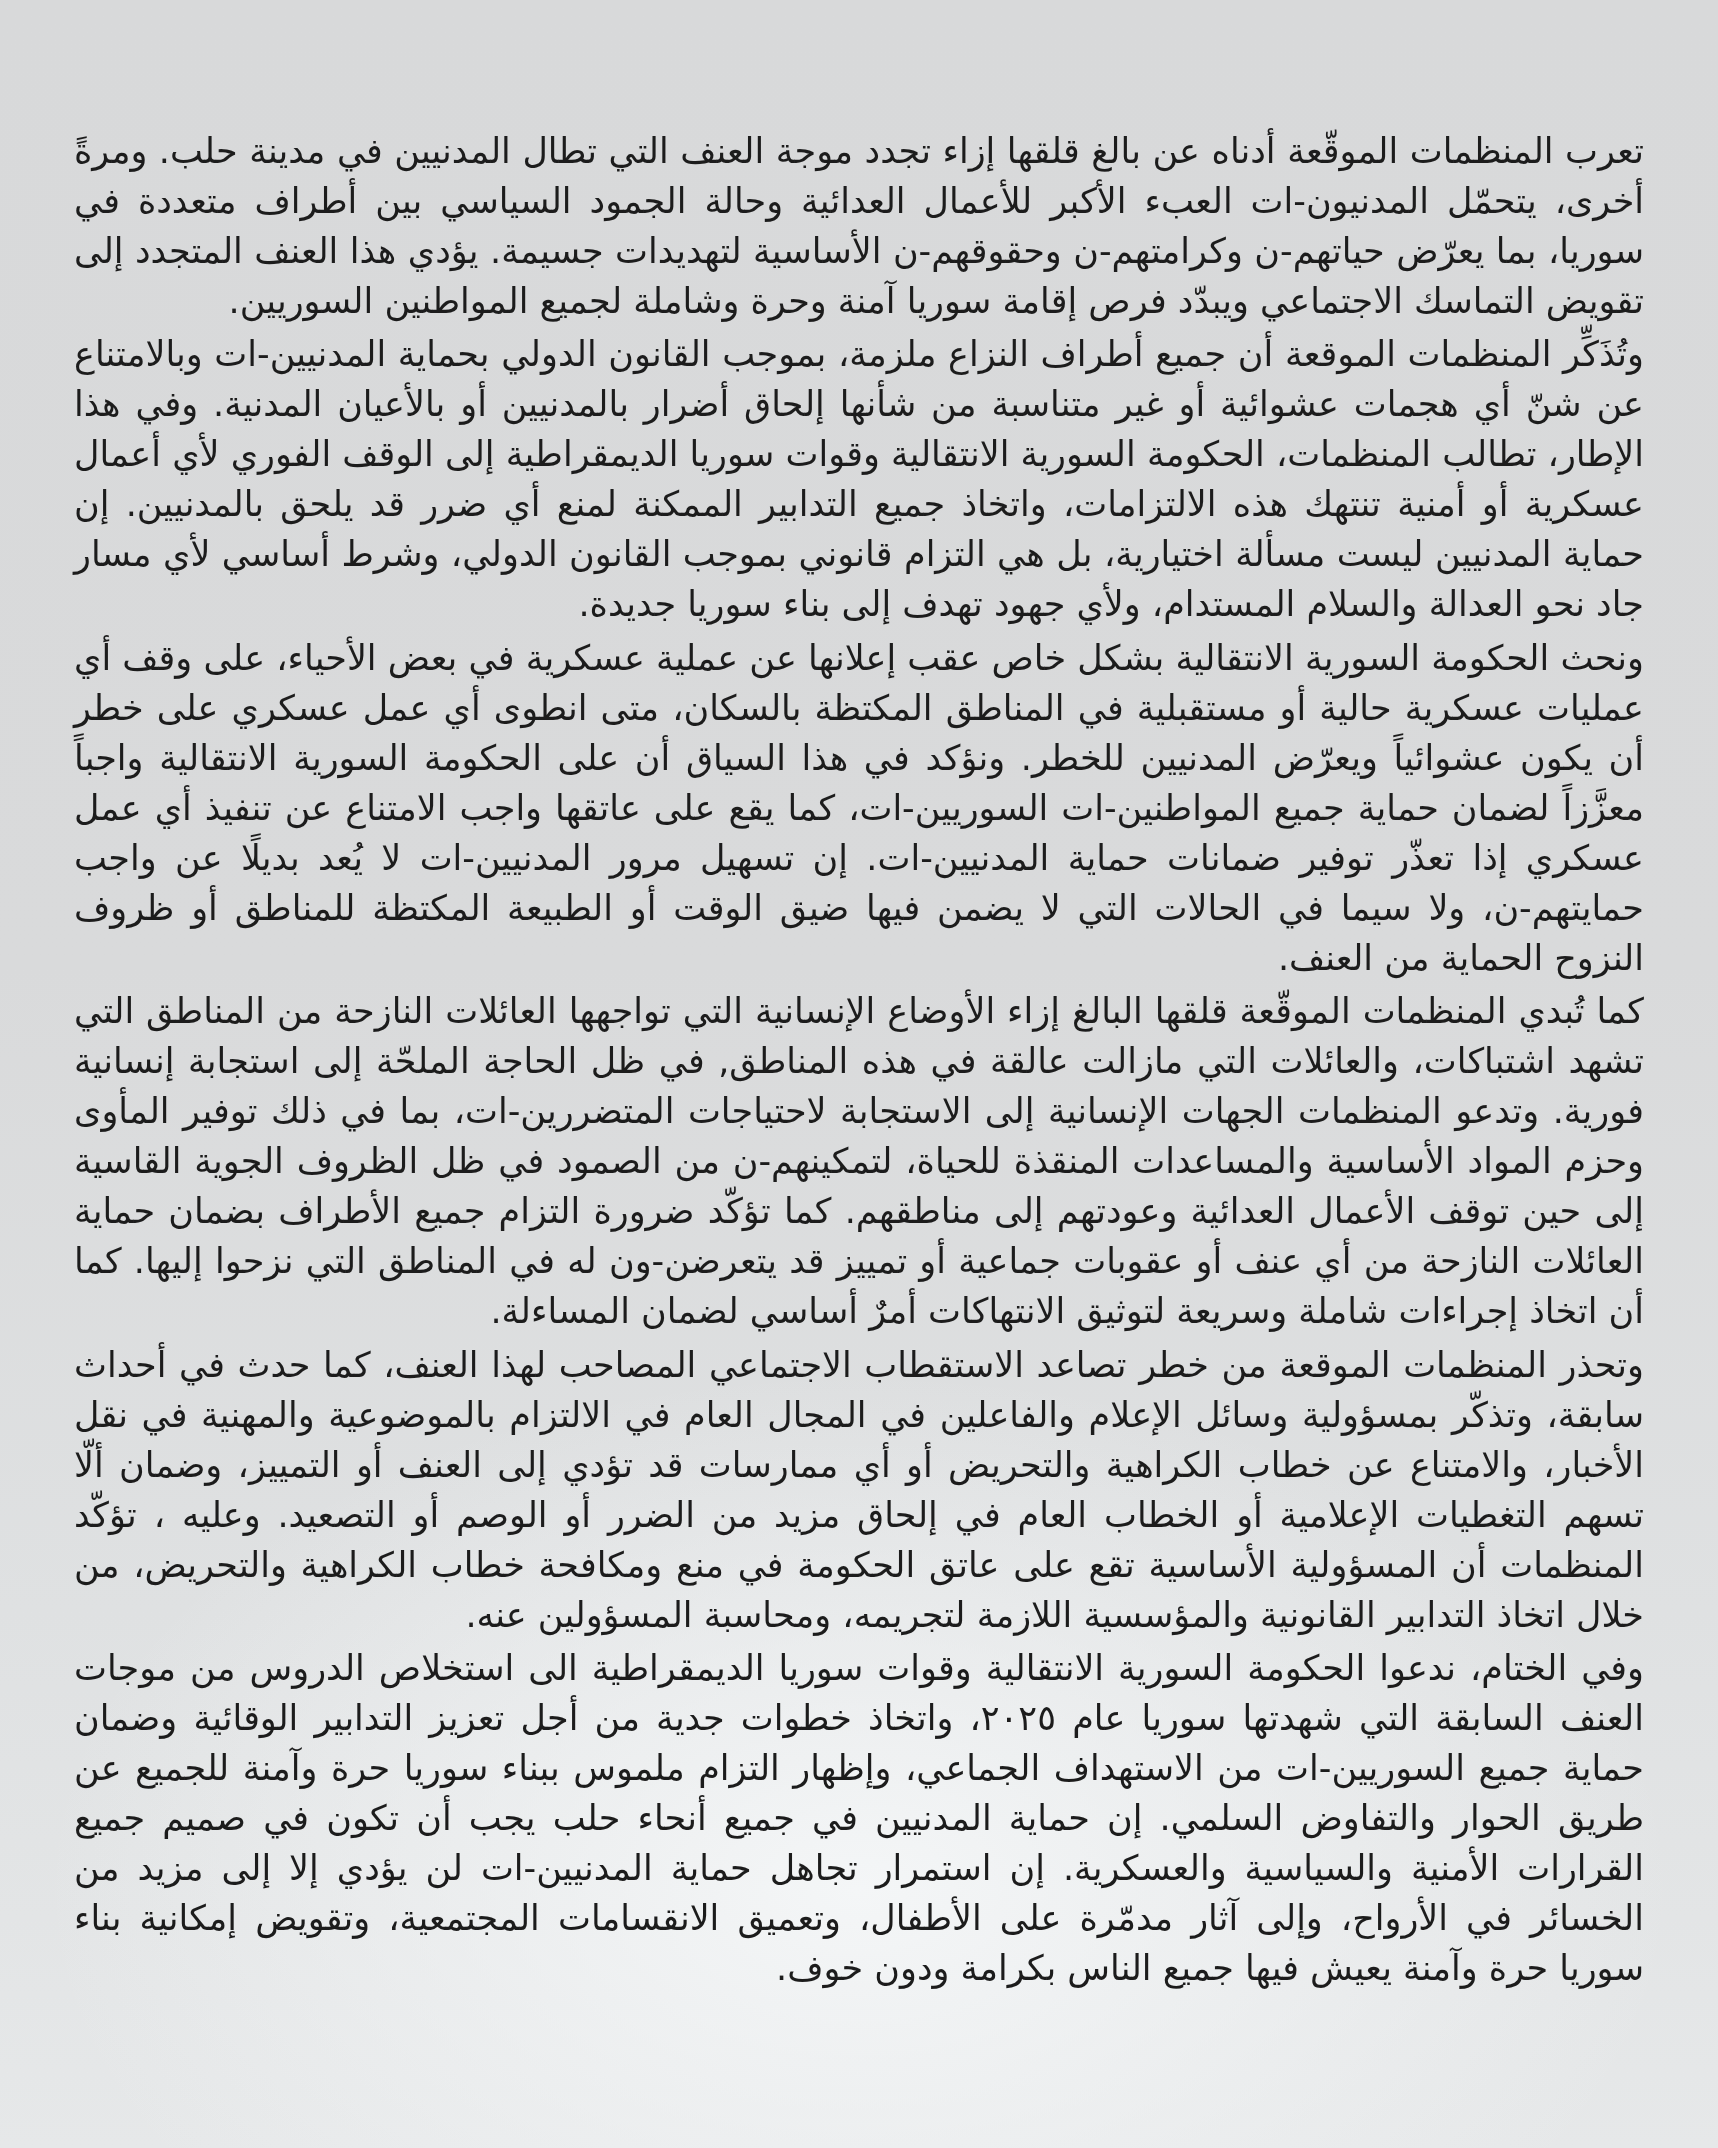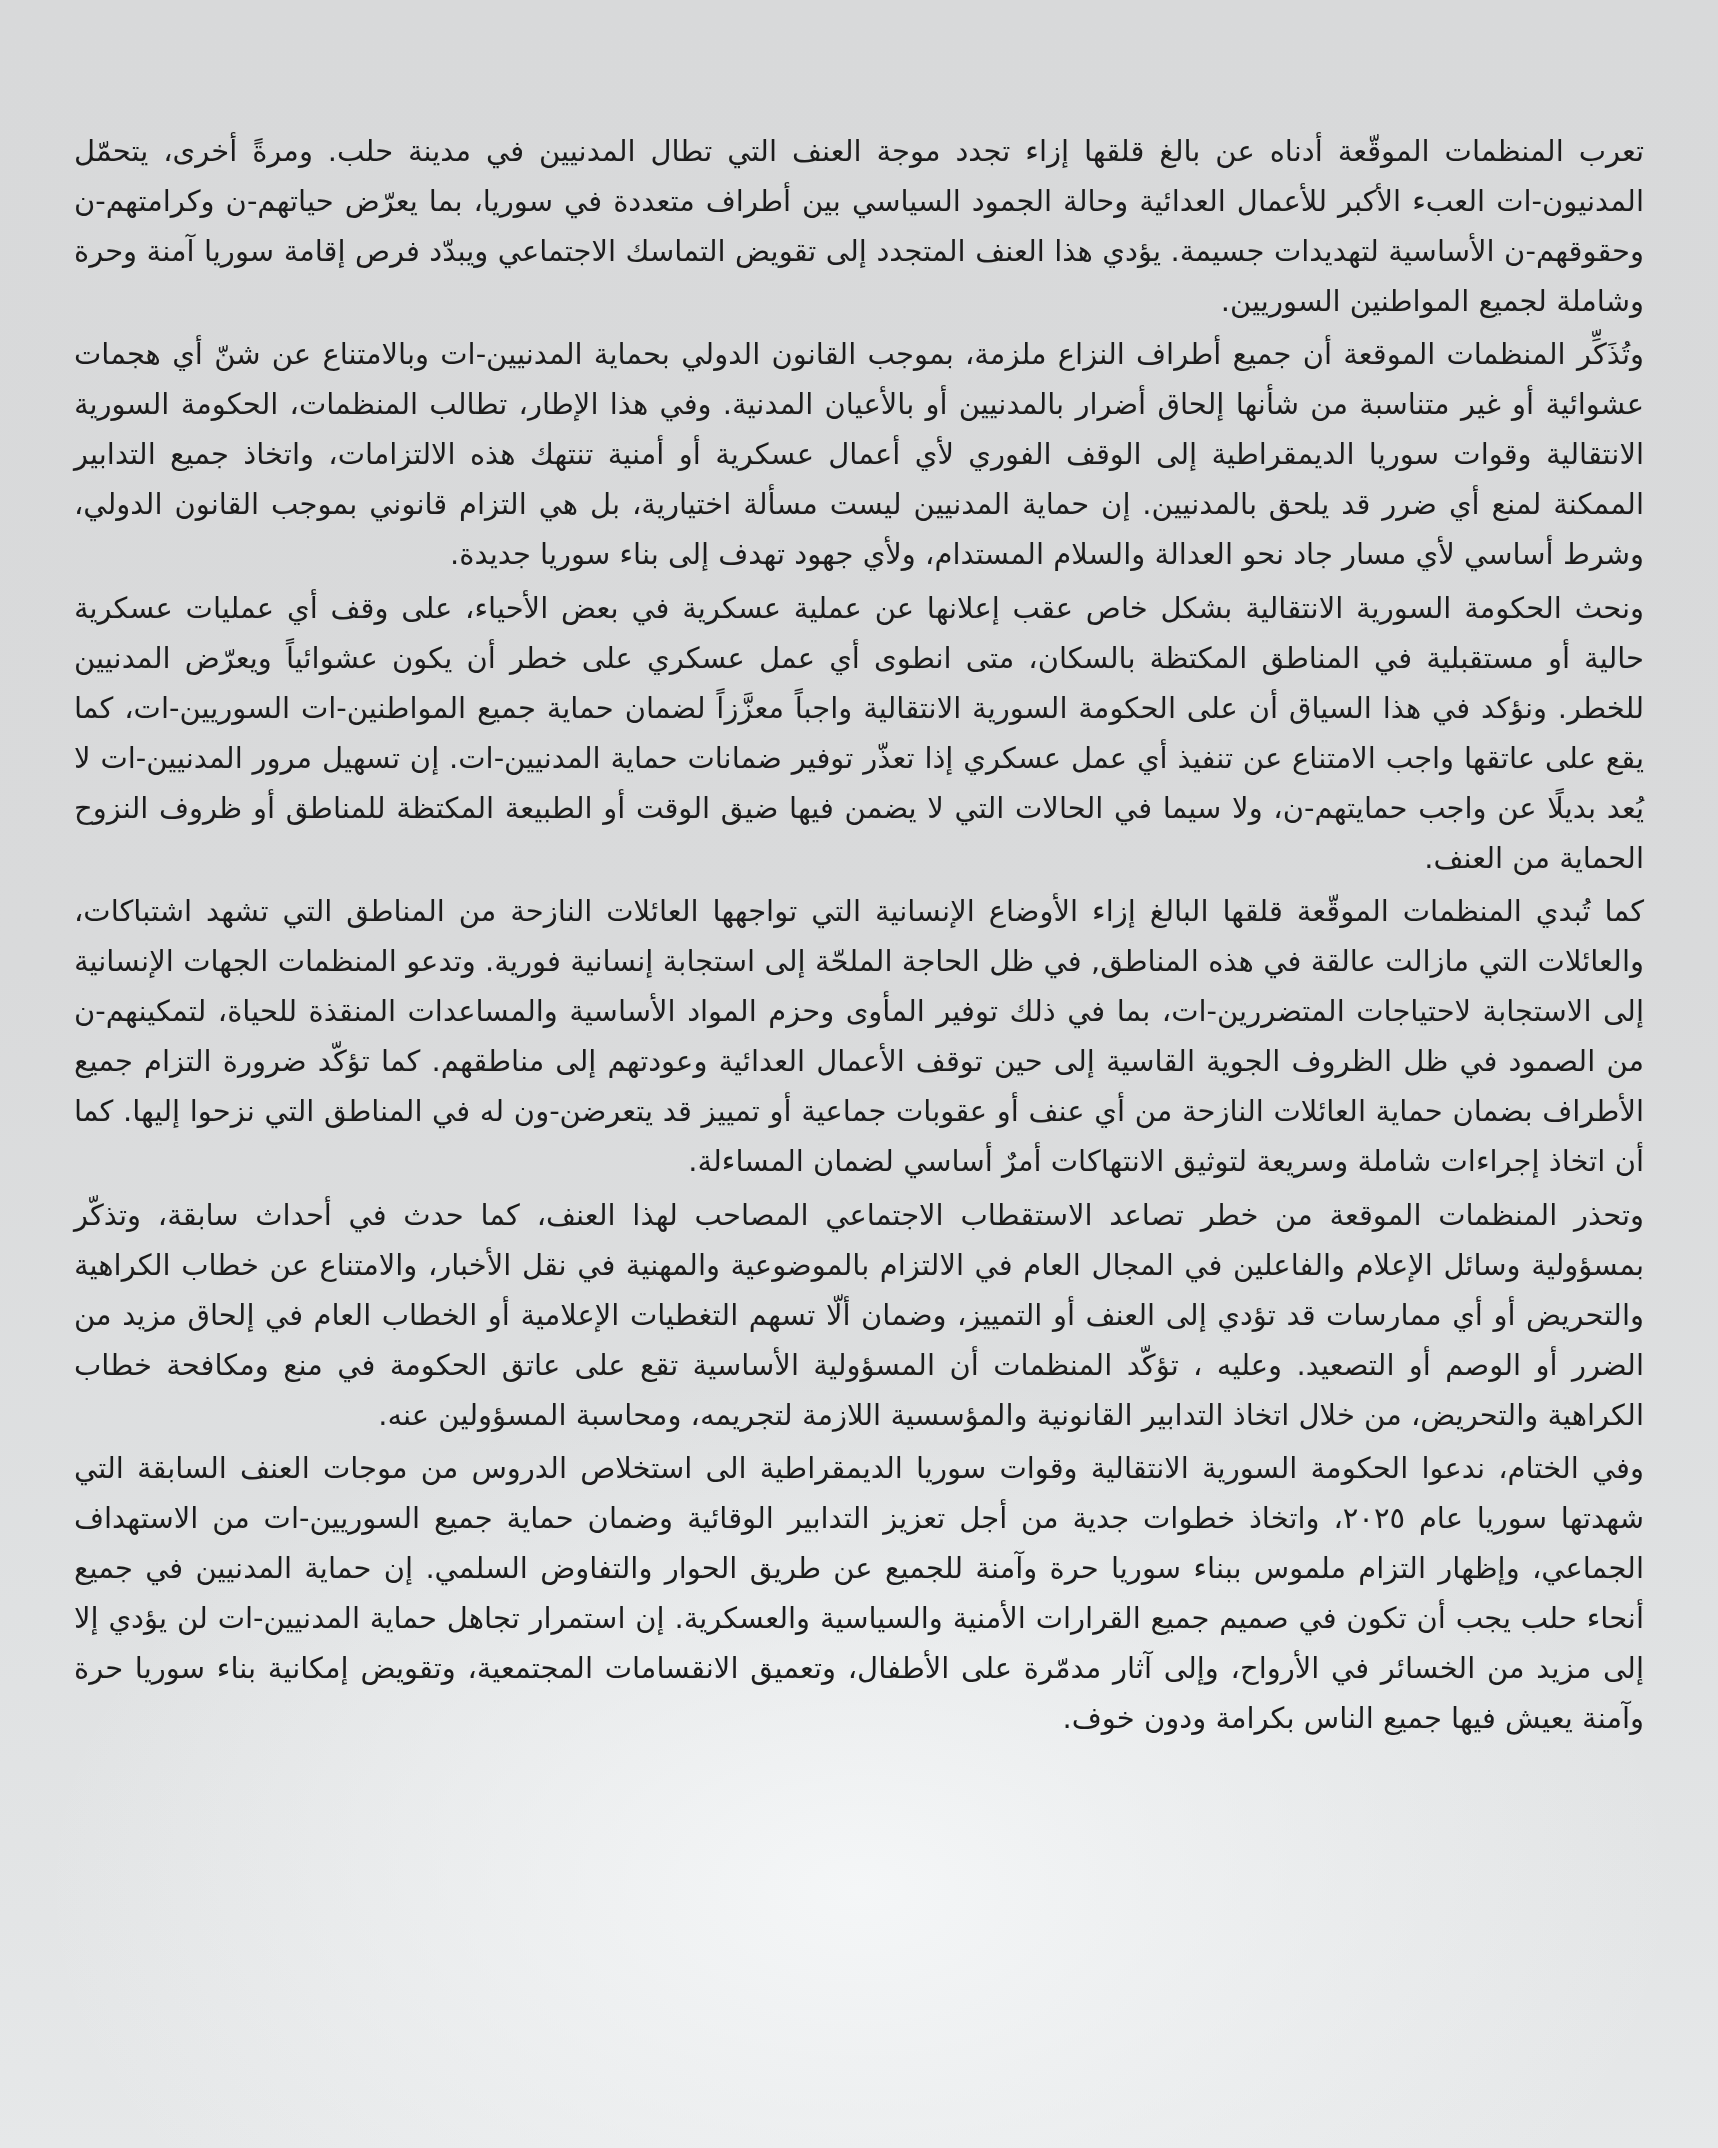--- a/index.html
+++ b/index.html
@@ -15,21 +15,21 @@
       linear-gradient(180deg, #d8d9da 0%, #d9dadb 45%, #dfe1e2 75%, #e6e8e9 100%);
     font-family: "DejaVu Sans", sans-serif;
   }
   .statement {
     direction: rtl;
     unicode-bidi: embed;
     box-sizing: border-box;
     width: 1718px;
     padding: 126px 74px 0 74px;
     color: #1c1c1c;
-    font-size: 29px;
+    font-size: 35px;
     line-height: 50px;
     text-align: justify;
     text-justify: inter-word;
     letter-spacing: 0;
   }
   .statement p {
     margin: 0 0 3.4px 0;
     padding: 0;
   }
 </style>

